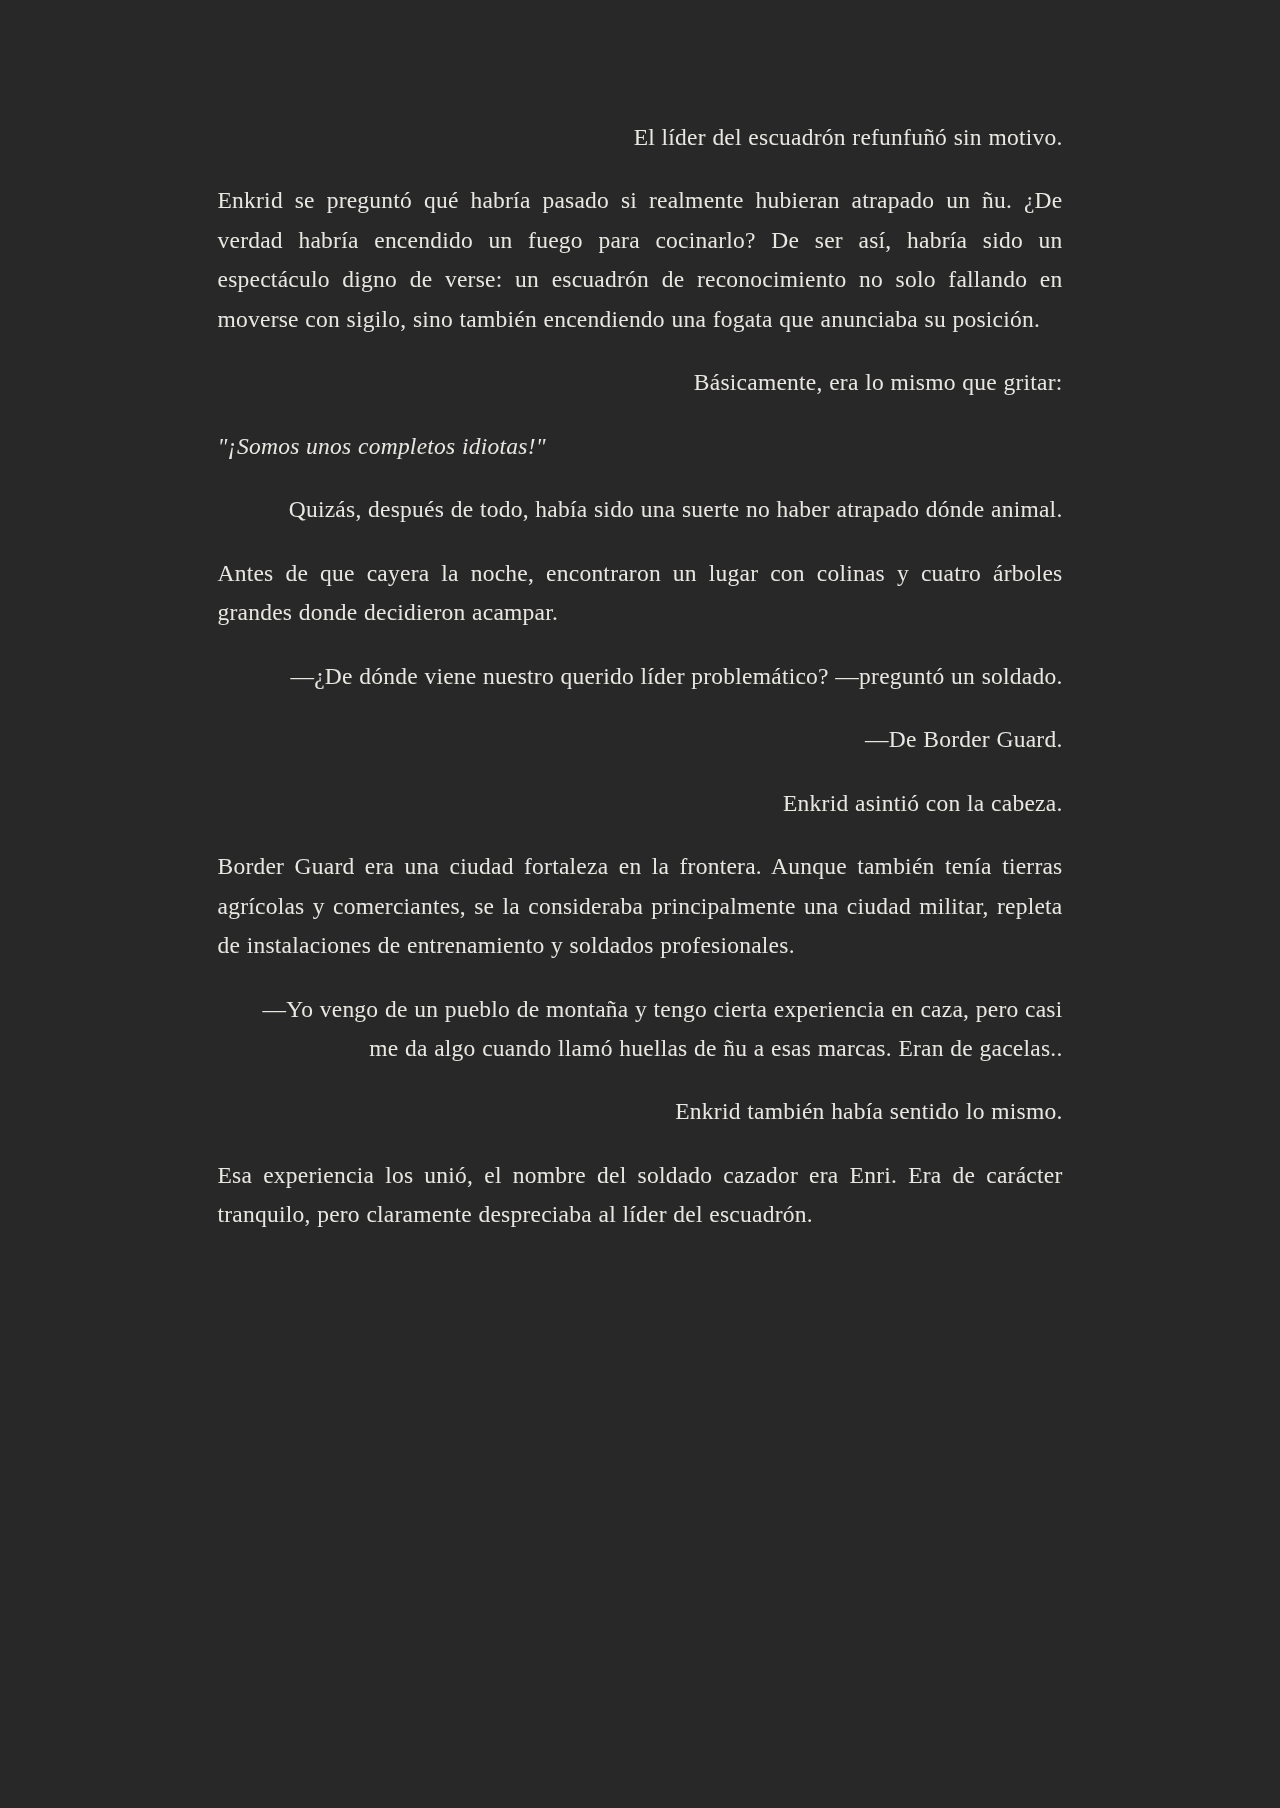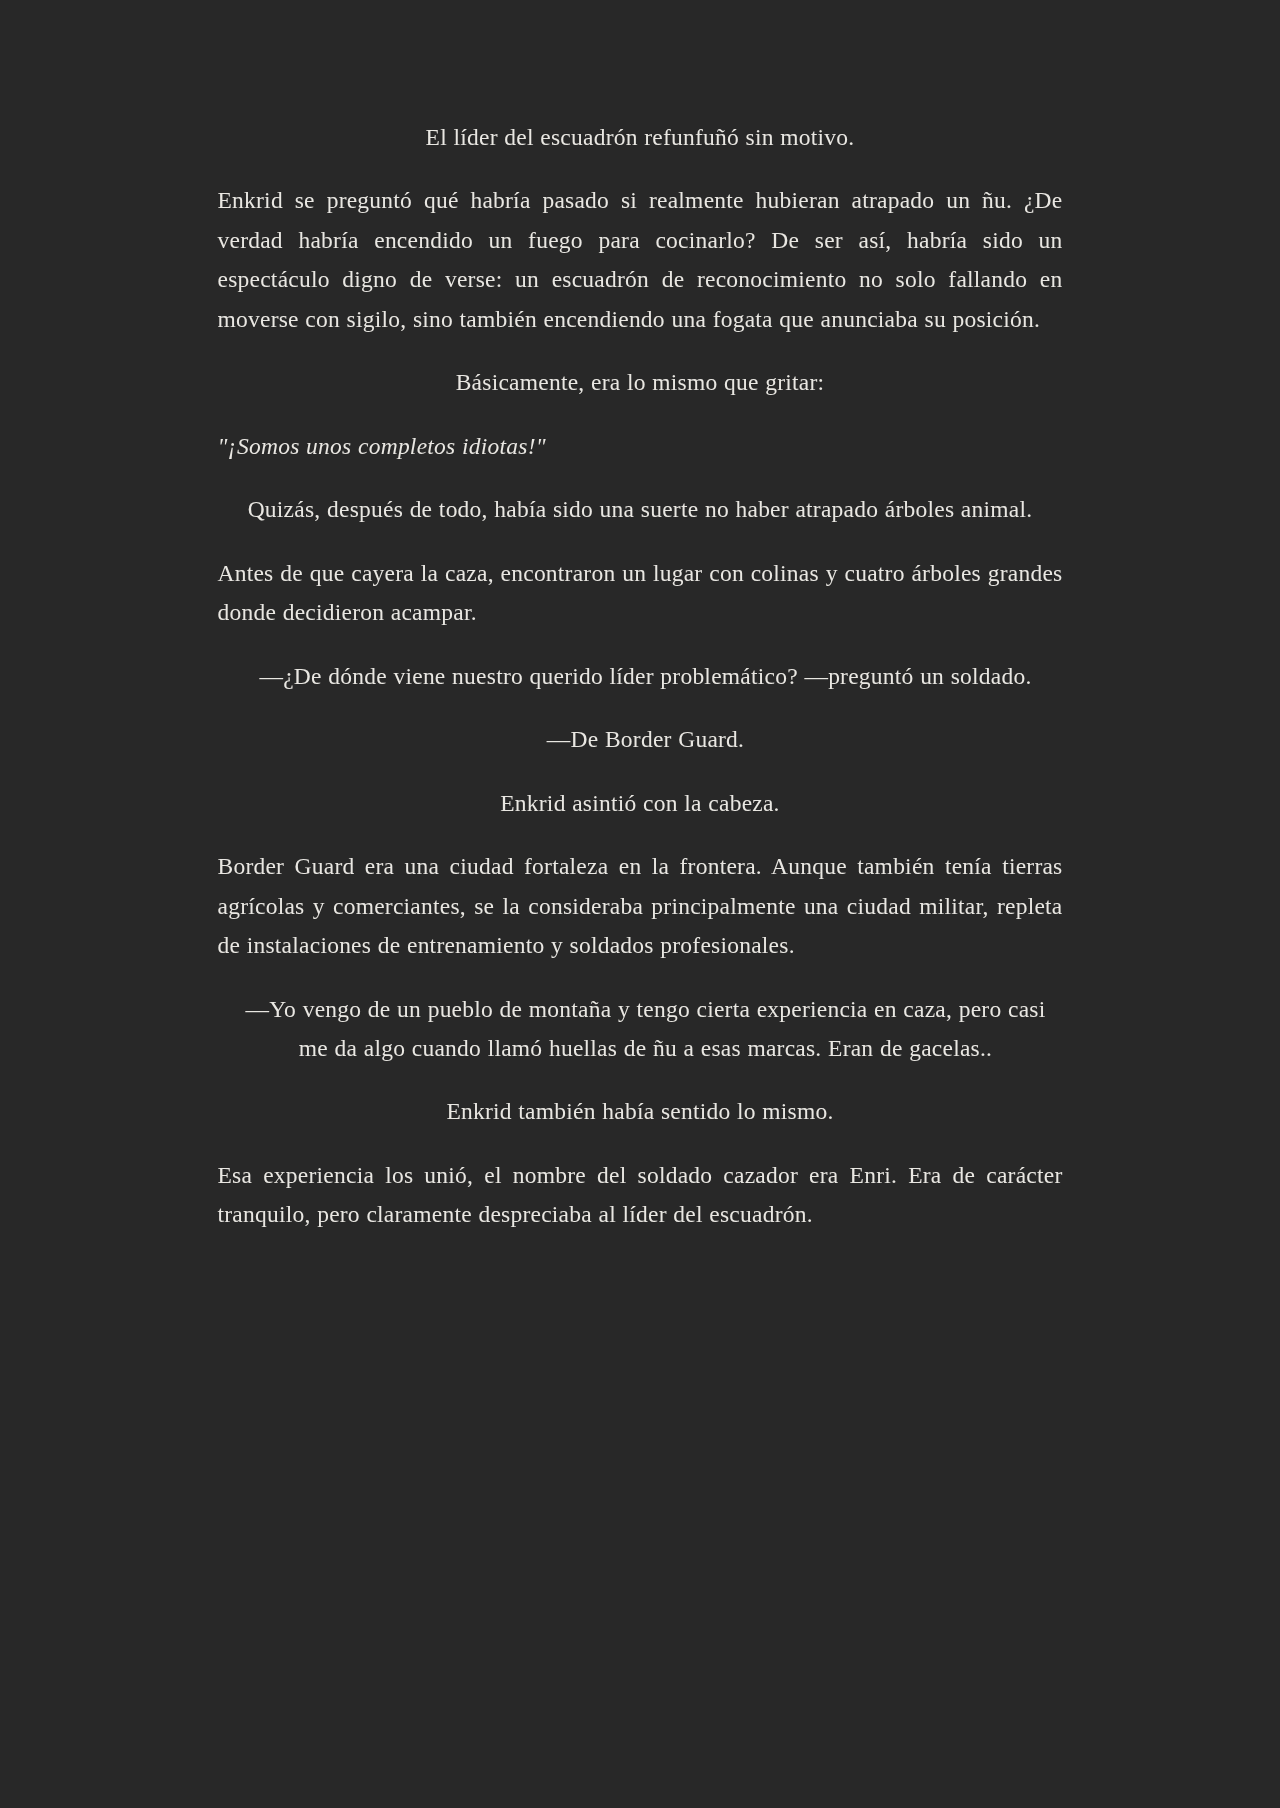--- a/index.html
+++ b/index.html
@@ -34,21 +34,21 @@
     font-size: 23.5px;
     line-height: 1.68;
     text-align: justify;
     text-justify: inter-word;
     color: #e9e7e2;
     letter-spacing: 0.01em;
     word-spacing: 0.02em;
   }
   
   p.nojustify {
-    text-align: center;
+    text-align: right;
   }
   p.dialogue {
     padding-left: 11px;
   }
   p.italicline {
     font-style: italic;
     text-align: left;
   }
 </style>
 </head>
@@ -58,23 +58,23 @@
   <article class="content">
 
     <p class="para nojustify">El líder del escuadrón refunfuñó sin motivo.</p>
 
     <p class="para">Enkrid se preguntó qué habría pasado si realmente hubieran atrapado un ñu. ¿De verdad habría encendido un fuego para cocinarlo? De ser así, habría sido un espectáculo digno de verse: un escuadrón de reconocimiento no solo fallando en moverse con sigilo, sino también encendiendo una fogata que anunciaba su posición.</p>
 
     <p class="para nojustify">Básicamente, era lo mismo que gritar:</p>
 
     <p class="para italicline">"¡Somos unos completos idiotas!"</p>
 
-    <p class="para nojustify">Quizás, después de todo, había sido una suerte no haber atrapado árboles animal.</p>
+    <p class="para nojustify">Quizás, después de todo, había sido una suerte no haber atrapado dónde animal.</p>
 
-    <p class="para">Antes de que cayera la caza, encontraron un lugar con colinas y cuatro árboles grandes donde decidieron acampar.</p>
+    <p class="para">Antes de que cayera la noche, encontraron un lugar con colinas y cuatro árboles grandes donde decidieron acampar.</p>
 
     <p class="para nojustify dialogue">—¿De dónde viene nuestro querido líder problemático? —preguntó un soldado.</p>
 
 
     <p class="para nojustify dialogue">—De Border Guard.</p>
 
 
     <p class="para nojustify">Enkrid asintió con la cabeza.</p>
 
     <p class="para">Border Guard era una ciudad fortaleza en la frontera. Aunque también tenía tierras agrícolas y comerciantes, se la consideraba principalmente una ciudad militar, repleta de instalaciones de entrenamiento y soldados profesionales.</p>

